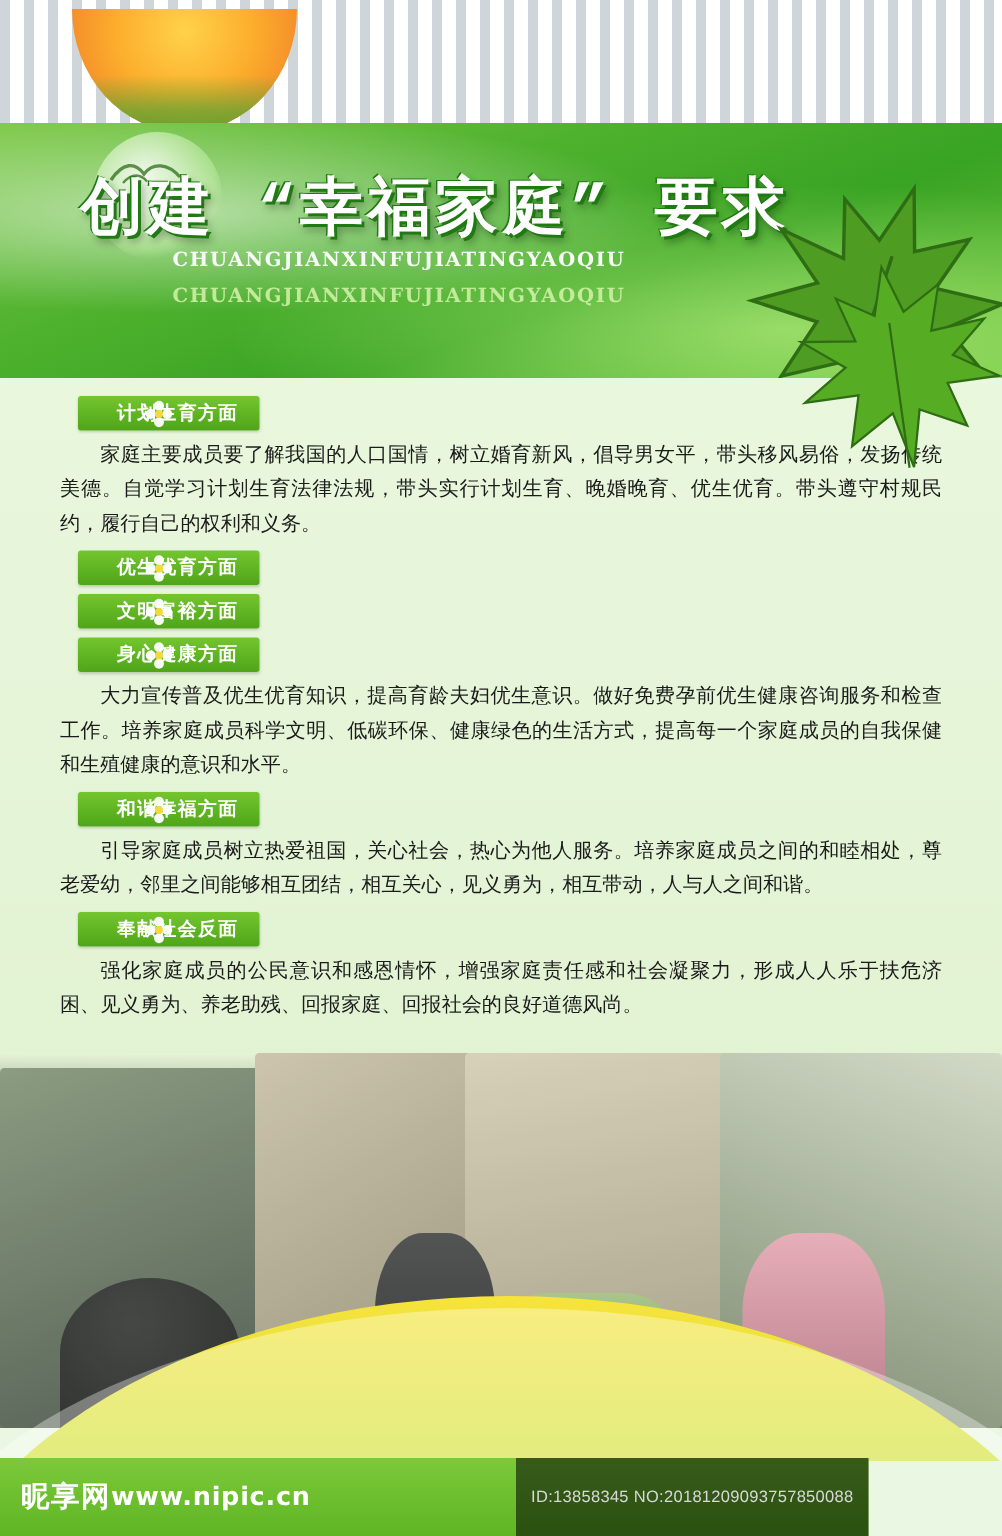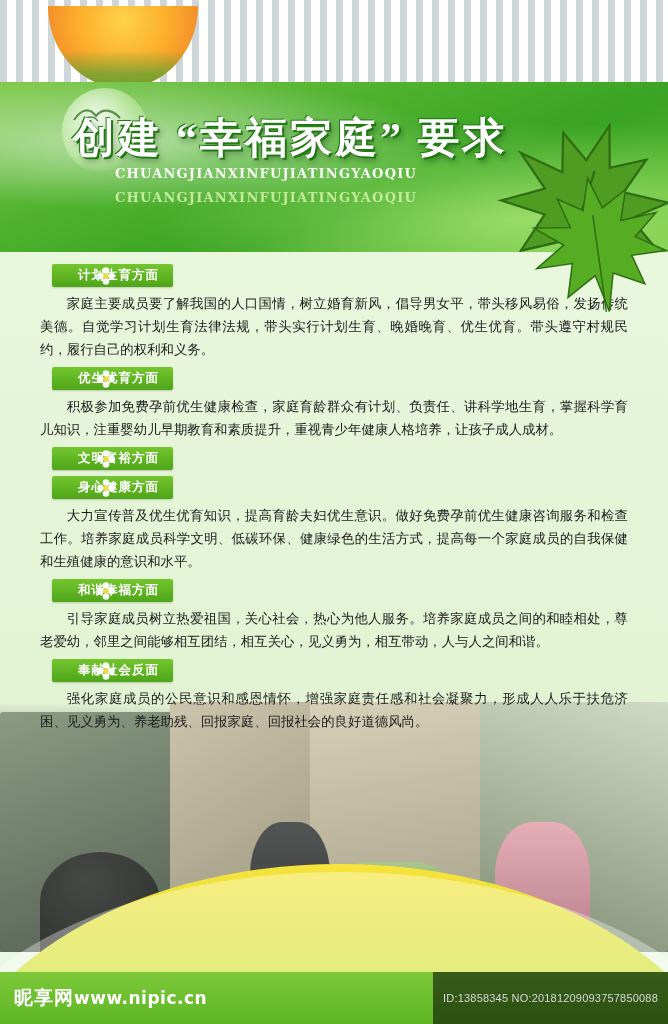--- a/index.html
+++ b/index.html
@@ -45,21 +45,21 @@
   .header .moon{
     position:absolute;left:62px;top:6px;width:86px;height:86px;border-radius:50%;
     background:radial-gradient(circle at 40% 35%, rgba(255,255,255,.85), rgba(220,255,190,.35) 60%, rgba(180,235,140,0) 72%);
   }
   .header .bird{
     position:absolute;left:72px;top:24px;width:50px;height:22px;
     color:#2c6b17;font-size:20px;line-height:22px;opacity:.75;
   }
   .title{
     position:absolute;left:0;top:28px;width:580px;text-align:center;
-    font-family:Liberation Serif, serif;
+    font-family:Liberation Mono, monospace;
     font-size:42px;font-weight:bold;letter-spacing:3px;
     color:#ffffff;
     text-shadow:
       2px 2px 0 #1f7a12,
       -1px -1px 0 #1f7a12,
       3px 4px 6px rgba(0,0,0,.35);
   }
   .subtitle1,.subtitle2{
     position:absolute;left:0;width:532px;text-align:center;
     font-family:"DejaVu Serif","Liberation Serif",serif;
@@ -117,21 +117,21 @@
     border-radius:50%/100% 100% 0 0;
     background:linear-gradient(180deg,#f7e33c 0%,#c9e23a 55%,#8dd02f 100%);
   }
   .swoosh .arc2{
     position:absolute;left:-80px;bottom:-128px;width:840px;height:230px;
     border-radius:50%/100% 100% 0 0;
     background:rgba(255,255,255,.35);
   }
   
   .footer{
-    position:absolute;left:0;bottom:0;width:668px;height:52px;
+    position:absolute;left:0;bottom:0;width:579px;height:52px;
     background:#6cc02c;
     background:linear-gradient(180deg,#7cc93a 0%,#5fb523 100%);
     display:flex;align-items:center;
   }
   .brand{
     margin-left:14px;color:#ffffff;font-size:19px;font-weight:bold;letter-spacing:1px;
   }
   .site{
     margin-left:0;color:#ffffff;font-size:17px;font-weight:bold;letter-spacing:.5px;
   }
@@ -224,21 +224,20 @@
                 <circle cx="10" cy="4.5" r="3.3"></circle>
                   <circle cx="15.5" cy="10" r="3.3"></circle>
                 <circle cx="10" cy="15.5" r="3.3"></circle>
                   <circle cx="4.5" cy="10" r="3.3"></circle>
               </g>
                 <circle cx="10" cy="10" r="2.6" fill="#f5d93a"></circle>
             </svg>
           </span>
           <span>优生优育方面</span>
         </span>
-        <p class="para">积极参加免费孕前优生健康检查，家庭育龄群众有计划、负责任、讲科学地生育，掌握科学育儿知识，注重婴幼儿早期教育和素质提升，重视青少年健康人格培养，让孩子成人成材。</p>
       </div>
 
       <div class="section">
         <span class="tag">
           <span class="flower">
             <svg width="20" height="20" viewBox="0 0 20 20">
               <g fill="#ffffff" opacity=".95">
                 <circle cx="10" cy="4.5" r="3.3"></circle>
                   <circle cx="15.5" cy="10" r="3.3"></circle>
                 <circle cx="10" cy="15.5" r="3.3"></circle>

